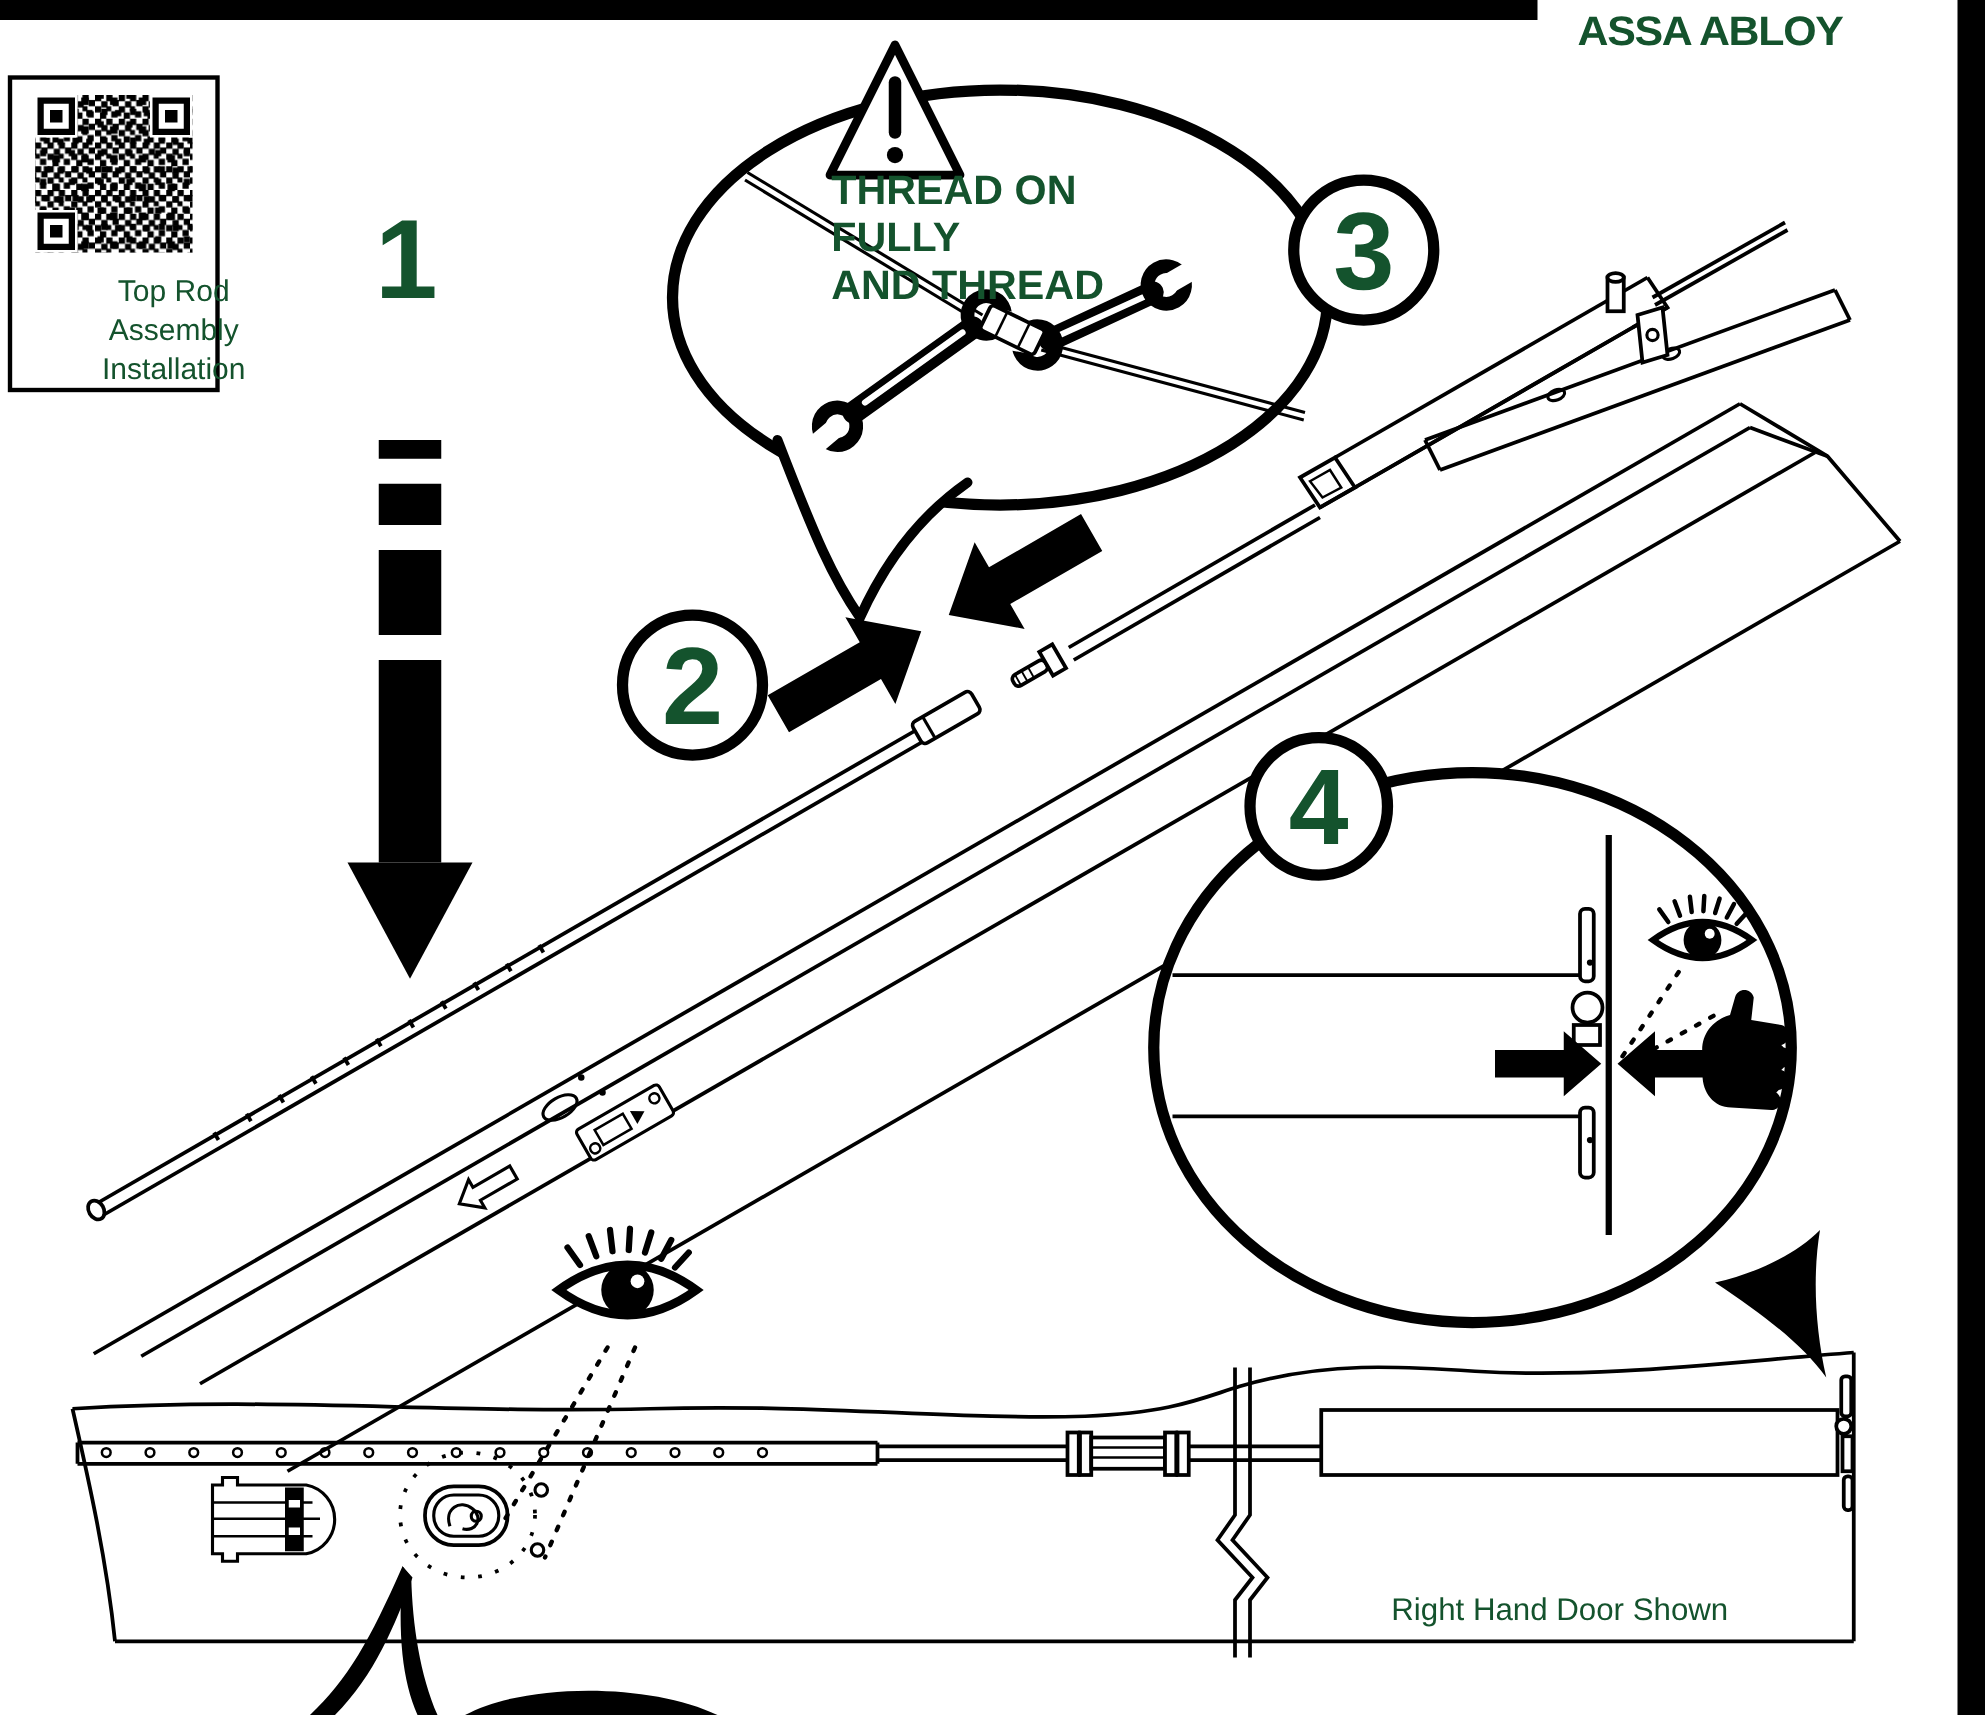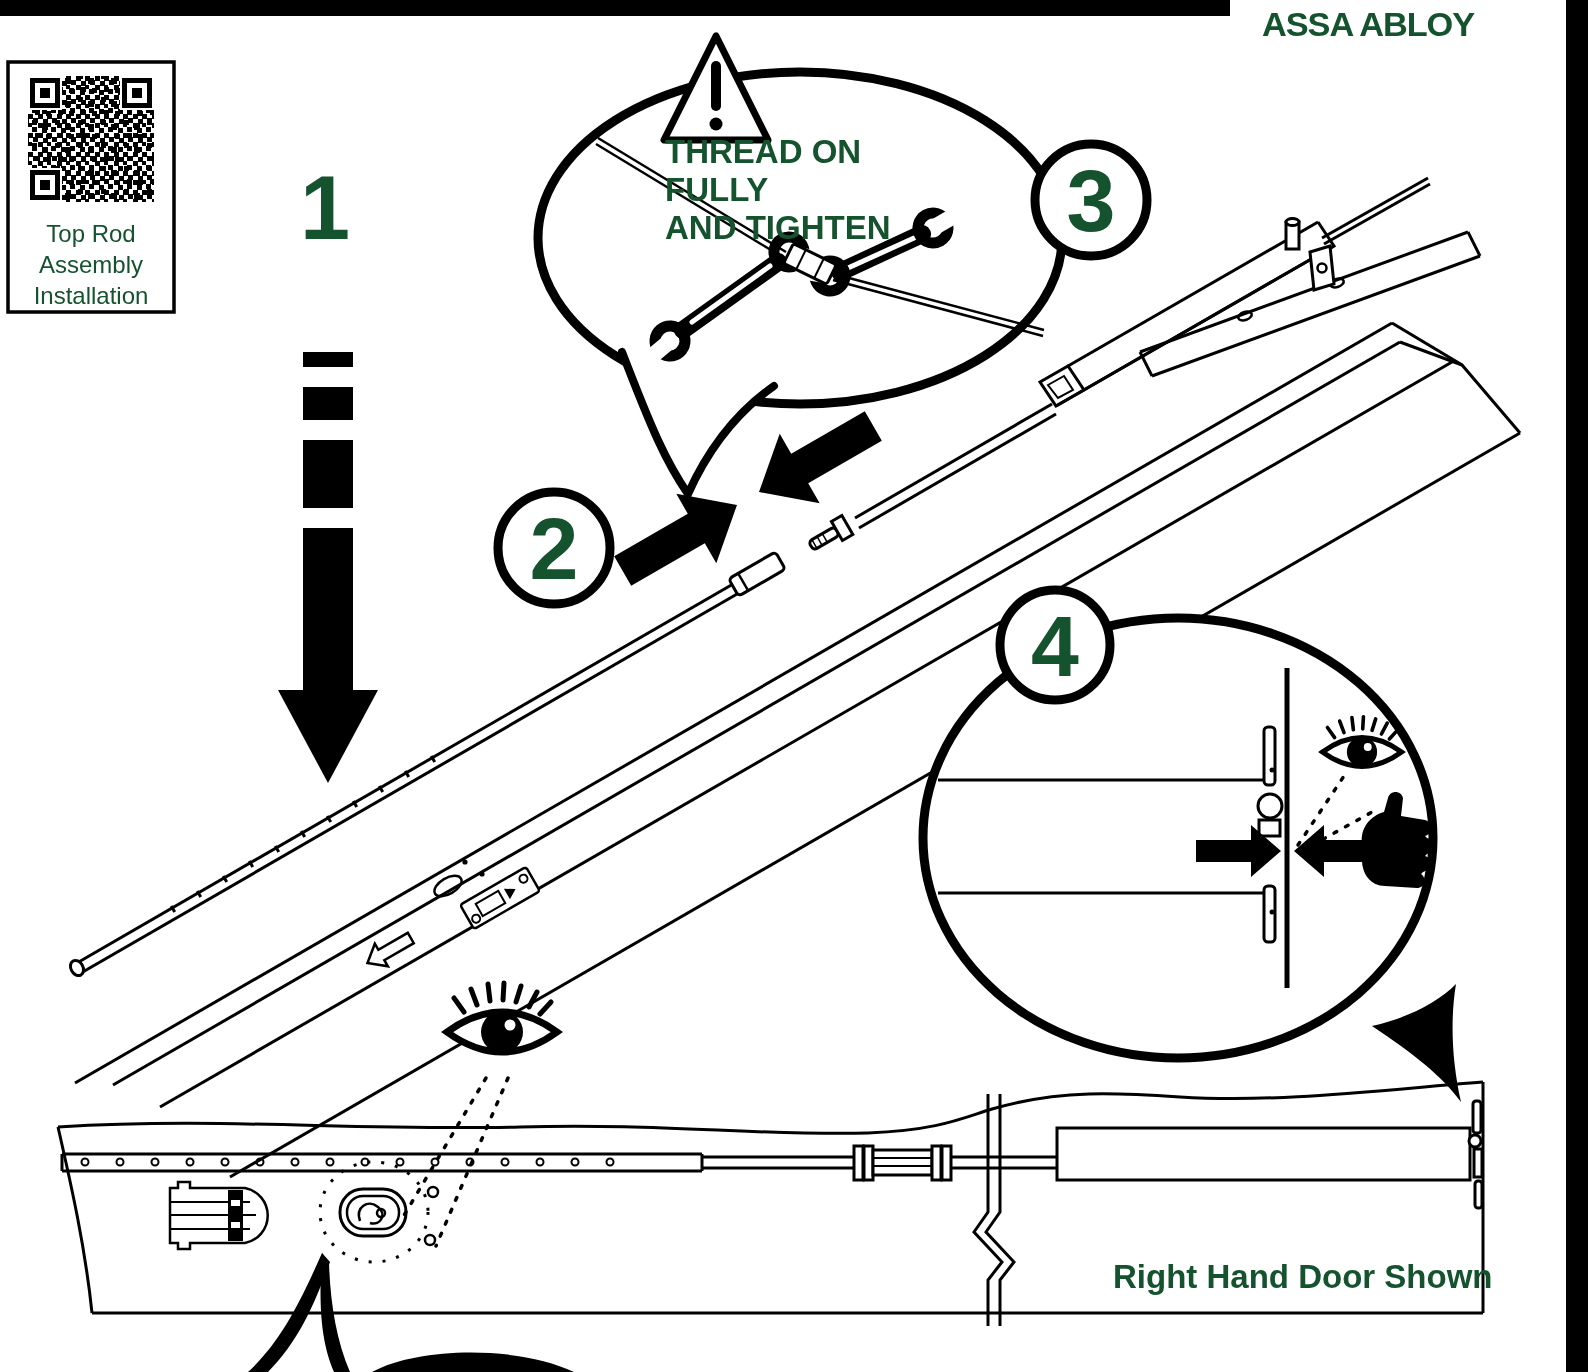--- a/index.html
+++ b/index.html
@@ -9,22 +9,22 @@
   }
   .abs{position:absolute;}
   .brand{
     font-weight:700;font-size:33px;letter-spacing:-1px;white-space:nowrap;
     transform:scaleX(1.04);transform-origin:left top;
   }
   .stepnum{
     font-weight:700;text-align:center;line-height:1;
   }
   .lbl-bold{font-weight:700;text-align:left;}
-  .qr-caption{font-weight:400;font-size:24px;line-height:31px;text-align:center;}
-  .footer-caption{font-weight:700;font-size:33px;white-space:nowrap;}
+  .qr-caption{font-weight:400;font-size:24px;line-height:31px;text-align:center;padding-left:48px;}
+  .footer-caption{font-weight:400;font-size:25px;white-space:nowrap;margin-top:16px;}
   .imp-title{font-weight:700;font-size:41px;text-decoration:underline;text-decoration-thickness:4px;text-underline-offset:6px;white-space:nowrap;}
   svg{position:absolute;left:0;top:0;}
 </style>
 </head>
 <body>
 
 <div class="page">
 
   <svg width="1588" height="1372" viewBox="0 0 1588 1372">
     <defs>
@@ -366,17 +366,17 @@
 
   <div class="abs stepnum" style="left:265px;top:163px;width:120px;font-size:90px;">1</div>
   <div class="abs stepnum" style="left:494px;top:505px;width:120px;font-size:88px;">2</div>
   <div class="abs stepnum" style="left:1031px;top:157px;width:120px;font-size:88px;">3</div>
   <div class="abs stepnum" style="left:995px;top:603px;width:120px;font-size:86px;">4</div>
 
 
 
   <div class="abs lbl-bold" style="left:665px;top:133px;width:304px;font-size:33px;line-height:38px;">
     <div>THREAD ON FULLY</div>
-    <div>AND TIGHTEN</div>
+    <div>AND THREAD</div>
   </div>
 
   <div class="abs footer-caption" style="left:1113px;top:1258px;">Right Hand Door Shown</div>
 </div>
 
 </body></html>

